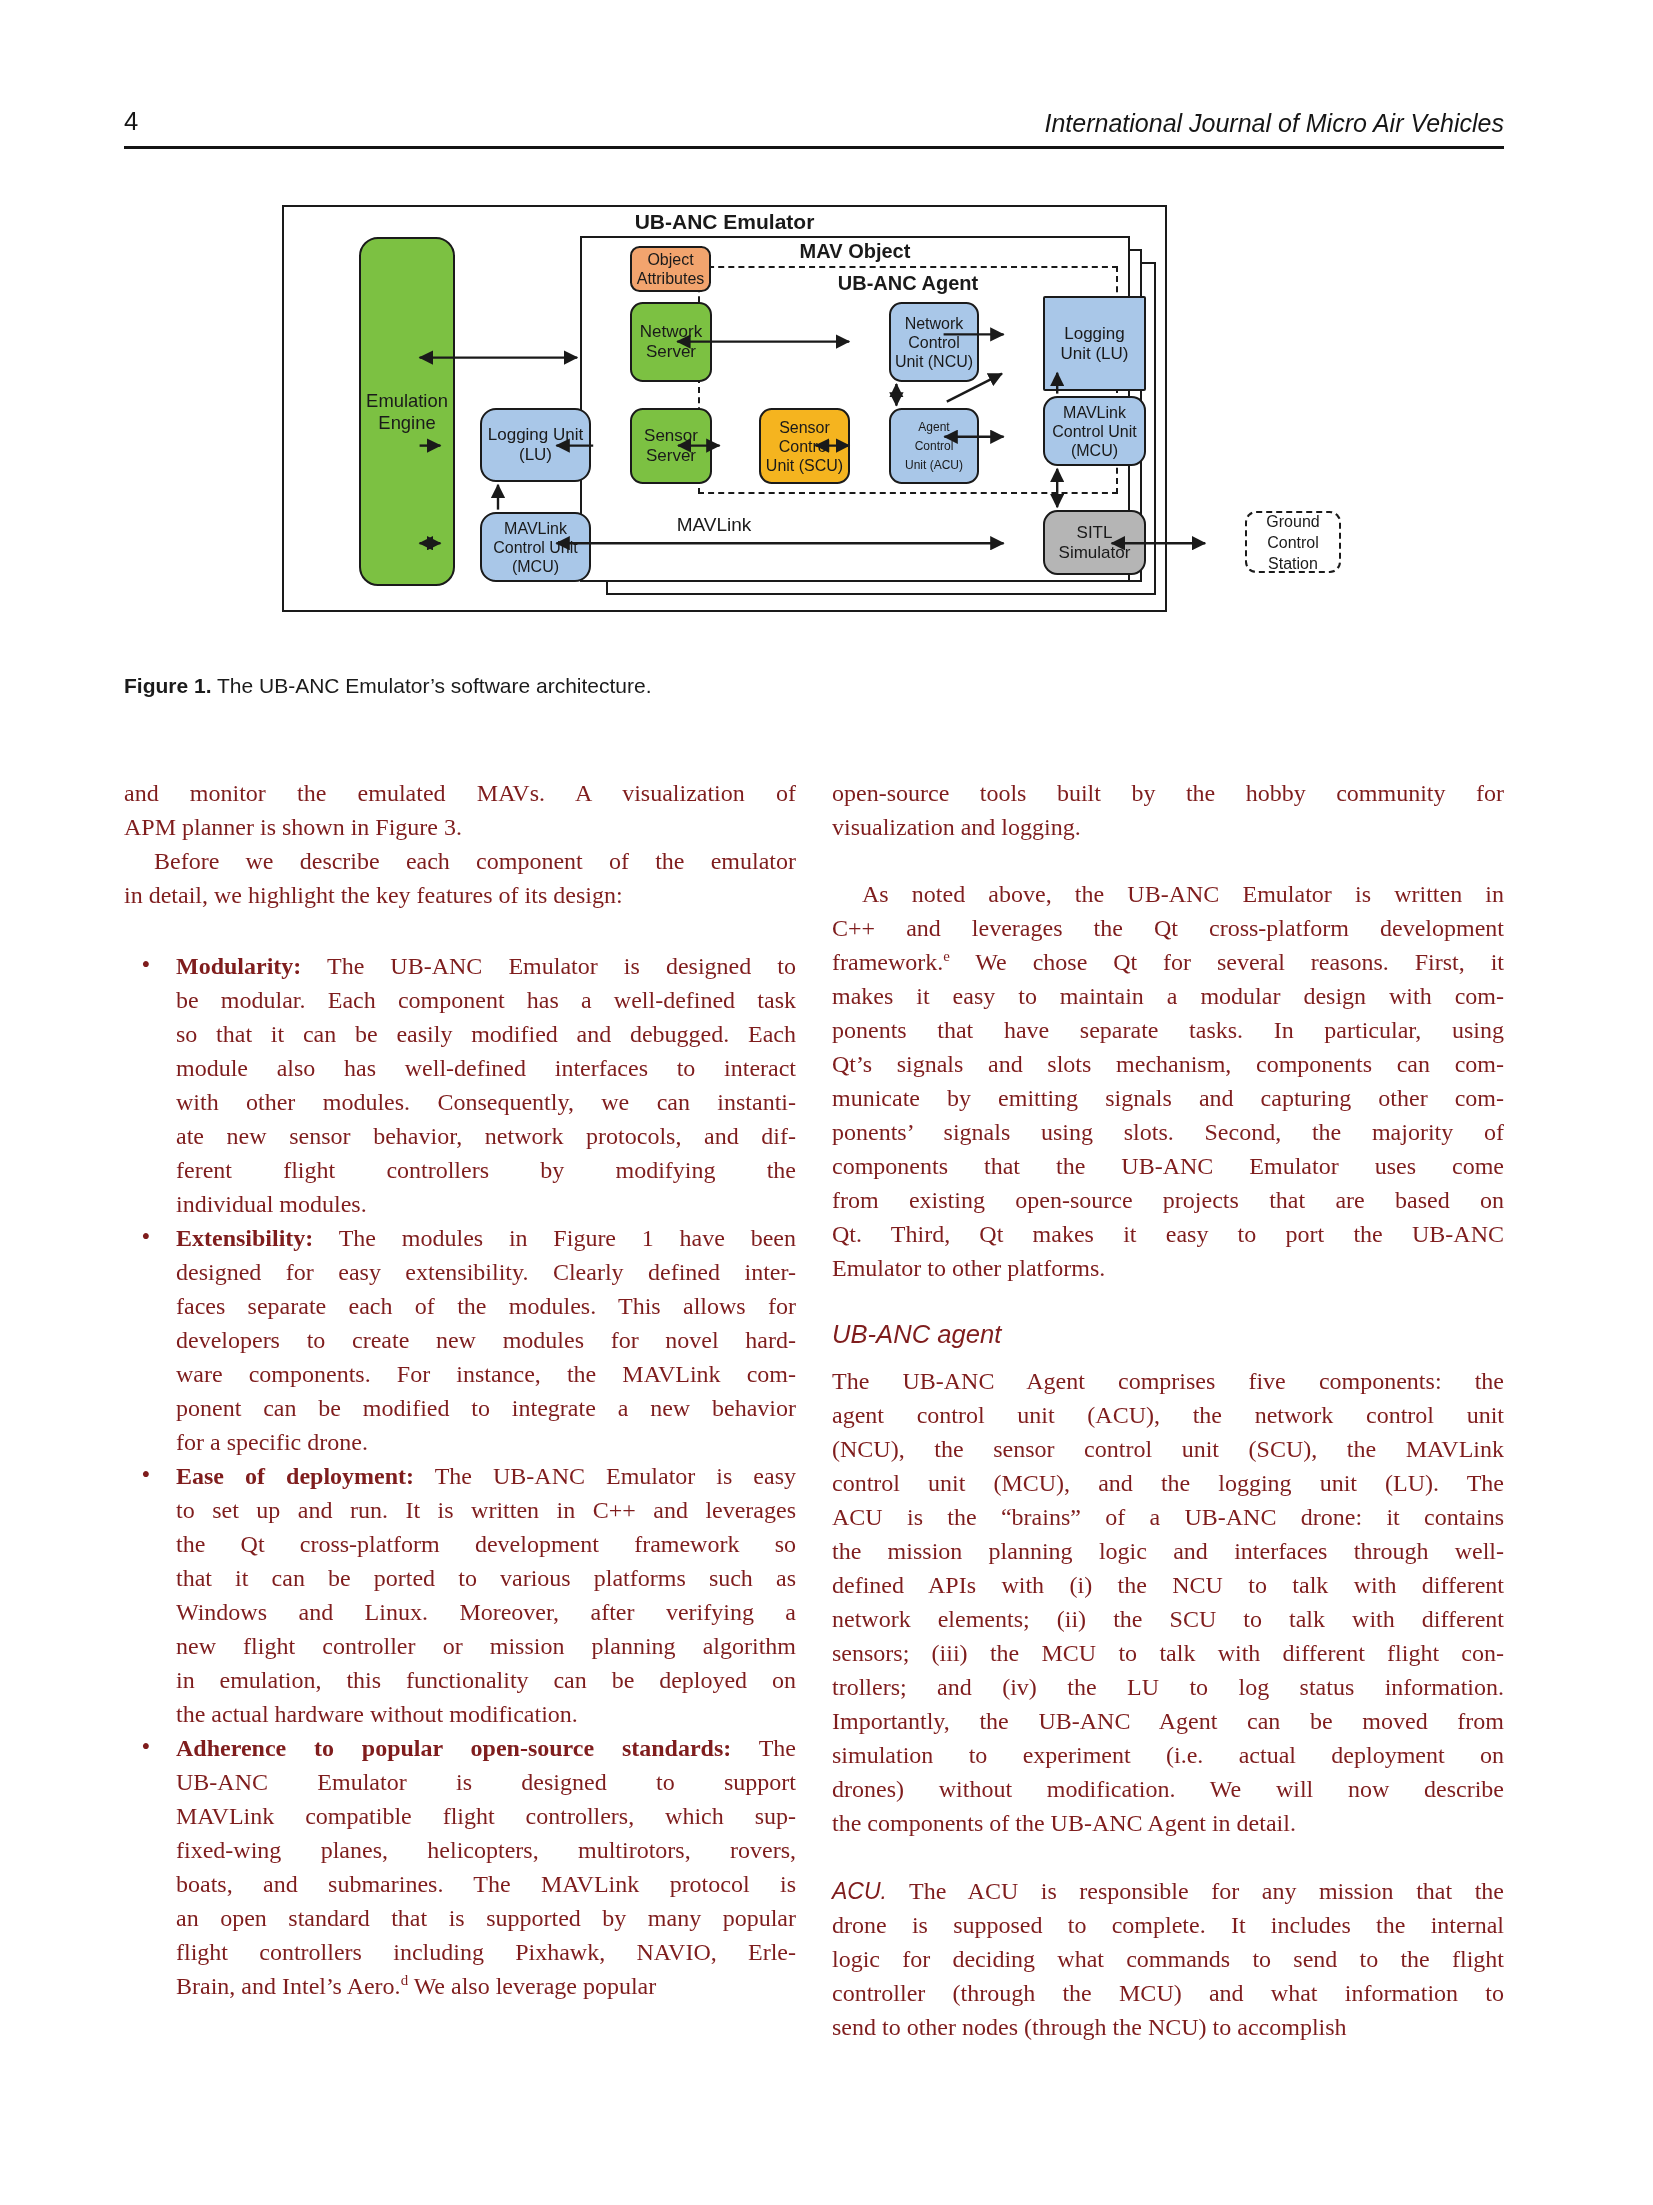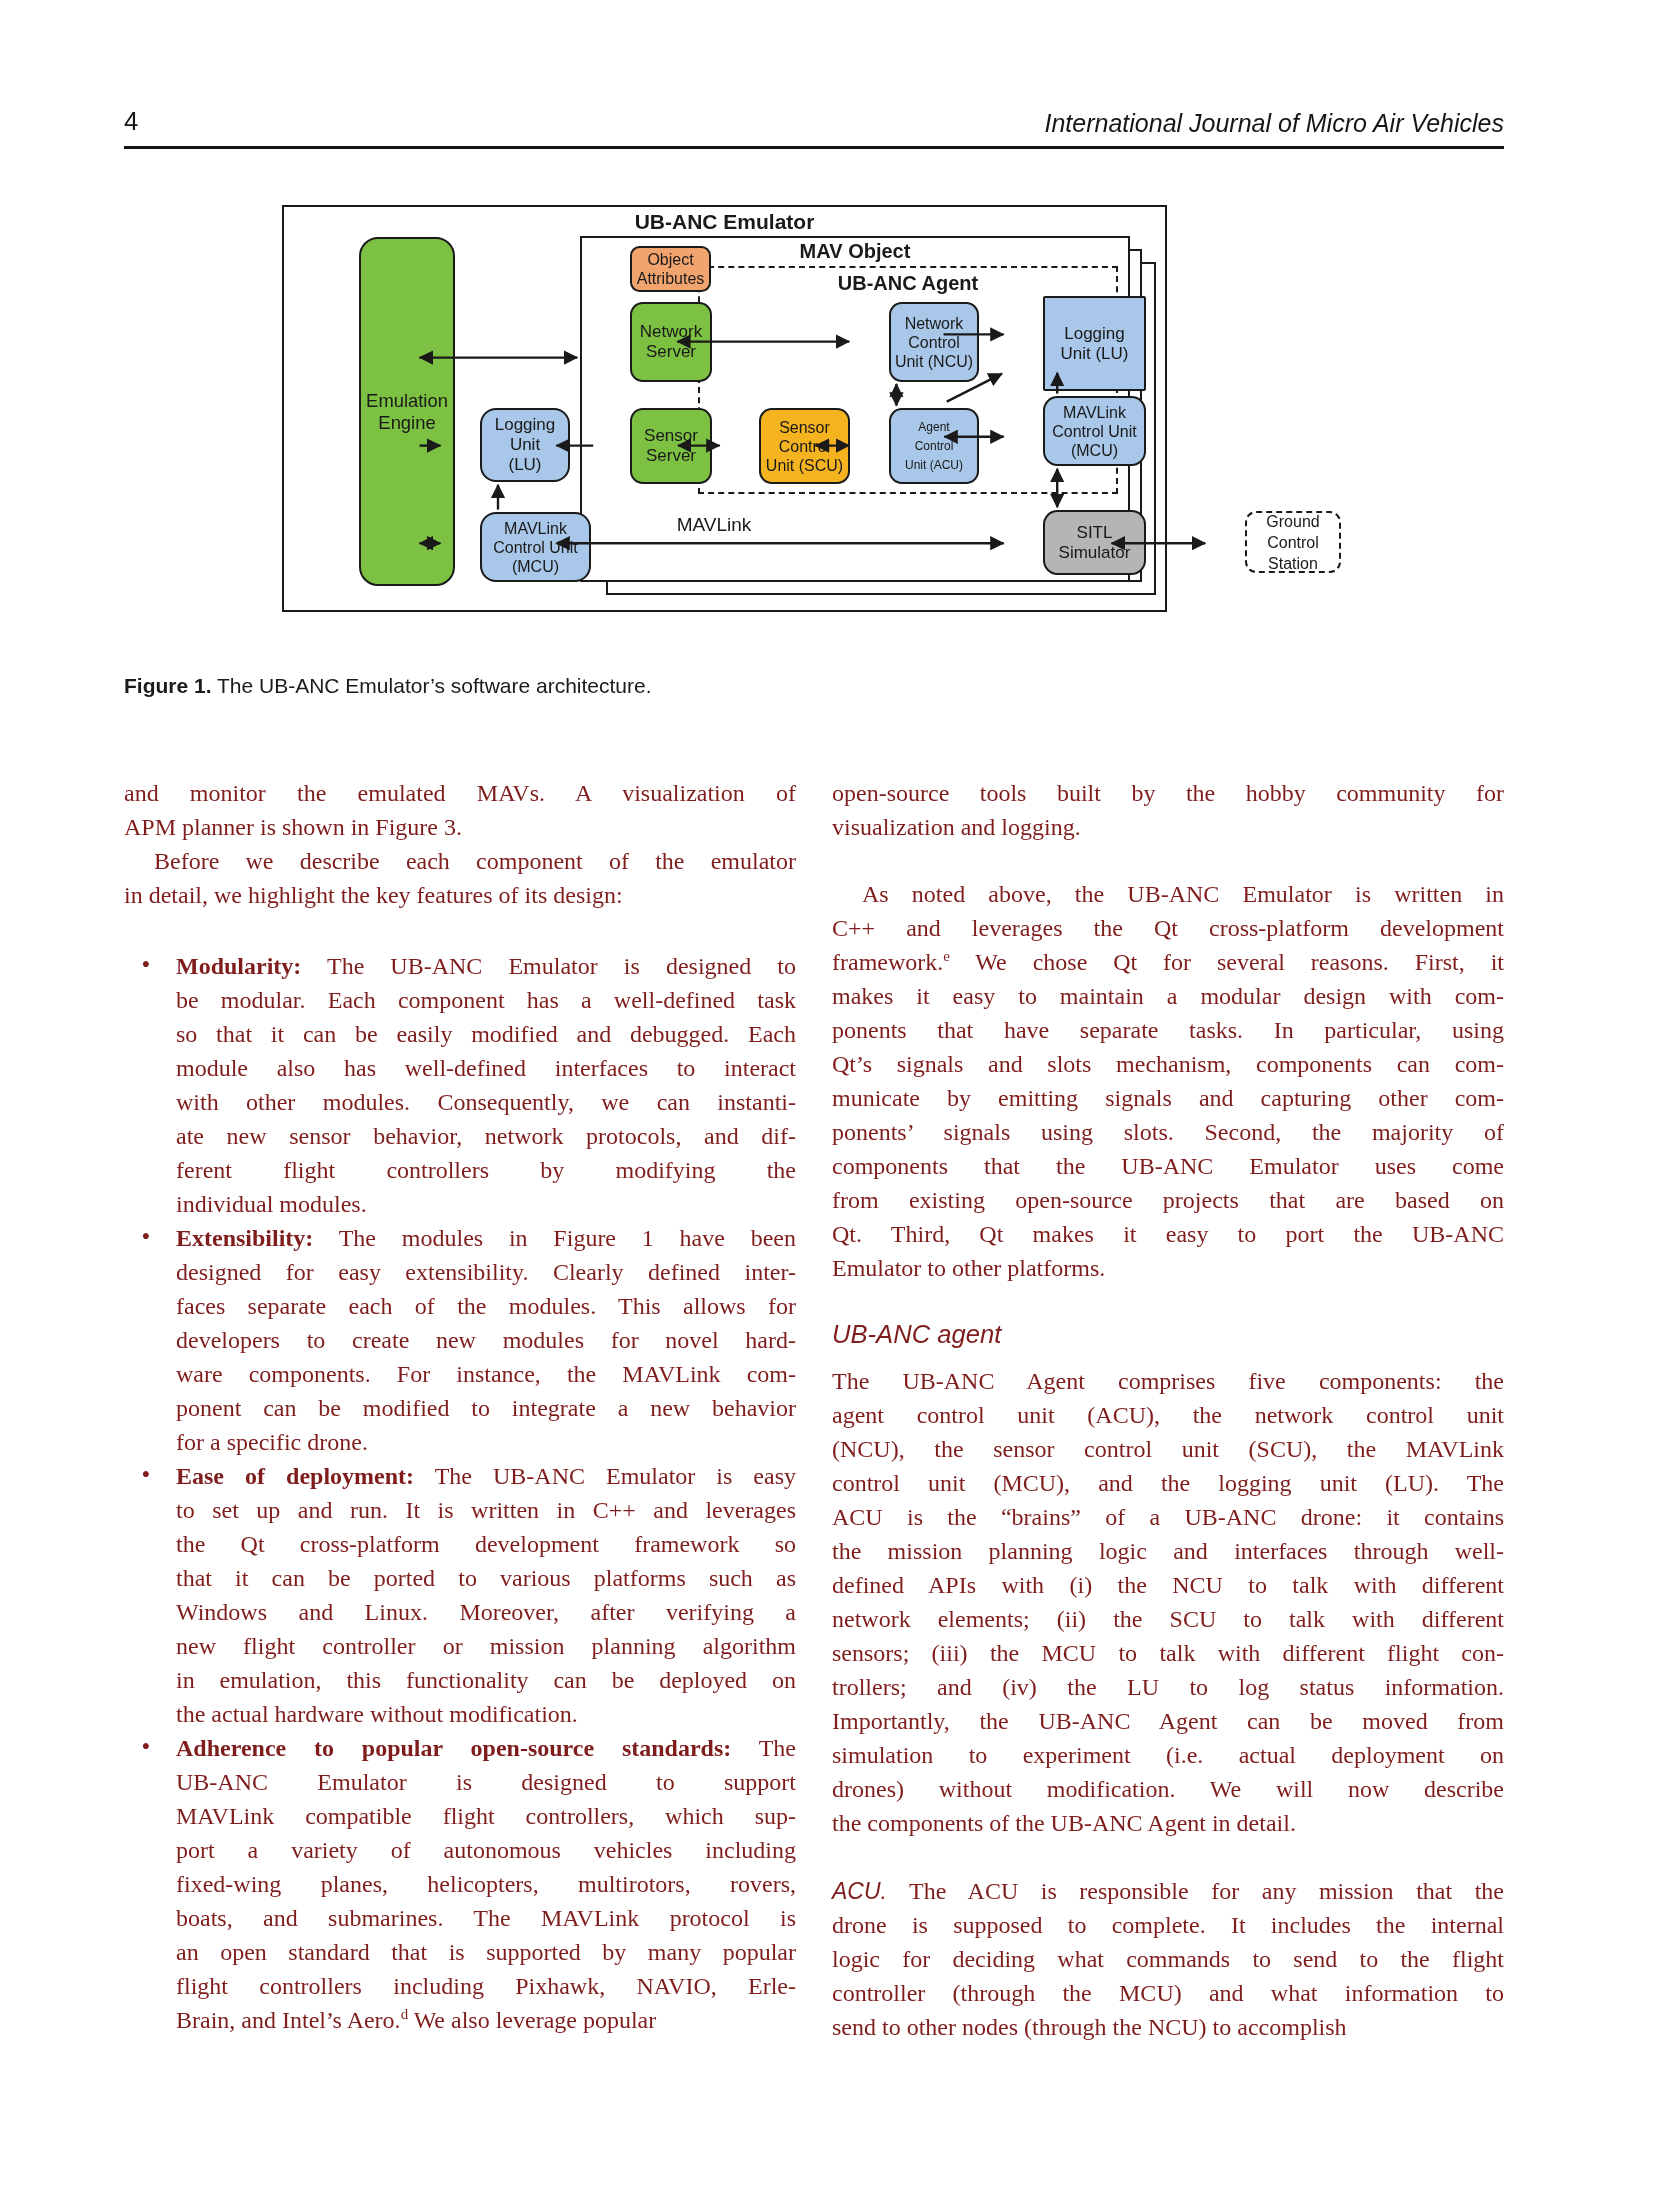--- a/index.html
+++ b/index.html
@@ -53,21 +53,21 @@
   <div class="figure">
       <div class="frame" style="left: 0px; top: 4.8px; width: 885px; height: 407px;"></div>
       <div class="frame" style="left: 324px; top: 62px; width: 550px; height: 333px; background: rgb(255, 255, 255);"></div>
       <div class="frame" style="left: 310px; top: 49px; width: 550px; height: 333px; background: rgb(255, 255, 255);"></div>
       <div class="frame" style="left: 298px; top: 36px; width: 550px; height: 346px; background: rgb(255, 255, 255);"></div>
       <div class="frame" style="left: 416px; top: 66px; width: 420px; height: 228px; border-style: dashed; border-width: 2px;"></div>
       <div class="fbox" style="left: 40px; top: 37px; width: 96px; height: 349px; border-radius: 19px; background: rgb(124, 193, 66); font-size: 18.4px; line-height: 21.6px; text-align: right;">
         <div>Emulation</div>
         <div>Engine</div>
       </div>
-      <div class="fbox" style="left: 161px; top: 208px; width: 90px; height: 74px; border-radius: 16px; background: rgb(169, 199, 232);">
+      <div class="fbox" style="left: 161px; top: 208px; width: 111px; height: 74px; border-radius: 16px; background: rgb(169, 199, 232);">
         <div>Logging Unit</div>
         <div>(LU)</div>
       </div>
       <div class="fbox" style="left: 161px; top: 312px; width: 111px; height: 70px; border-radius: 16px; background: rgb(169, 199, 232); font-size: 16px; line-height: 19px;">
         <div>MAVLink</div>
         <div>Control Unit</div>
         <div>(MCU)</div>
       </div>
       <div class="fbox" style="left: 311px; top: 46px; width: 81px; height: 46px; border-radius: 9.6px; background: rgb(242, 164, 110); font-size: 16px; line-height: 19px;">
         <div>Object</div>
@@ -188,21 +188,20 @@
         <div class="tline">Windows and Linux. Moreover, after verifying a</div>
         <div class="tline">new flight controller or mission planning algorithm</div>
         <div class="tline">in emulation, this functionality can be deployed on</div>
         <div class="tline tlast">the actual hardware without modification.</div>
       </div>
       <div class="bullet">
         <span class="dot">•</span>
         <div class="tline"><span class="blabel">Adherence to popular open-source standards:</span> The</div>
         <div class="tline">UB-ANC Emulator is designed to support</div>
         <div class="tline">MAVLink compatible flight controllers, which sup-</div>
-        <div class="tline">port a variety of autonomous vehicles including</div>
         <div class="tline">fixed-wing planes, helicopters, multirotors, rovers,</div>
         <div class="tline">boats, and submarines. The MAVLink protocol is</div>
         <div class="tline">an open standard that is supported by many popular</div>
         <div class="tline">flight controllers including Pixhawk, NAVIO, Erle-</div>
         <div class="tline tlast">Brain, and Intel’s Aero.<sup>d</sup> We also leverage popular</div>
       </div>
     </div>
   <div class="col col-right">
       <div>
         <div class="tline">open-source tools built by the hobby community for</div>

